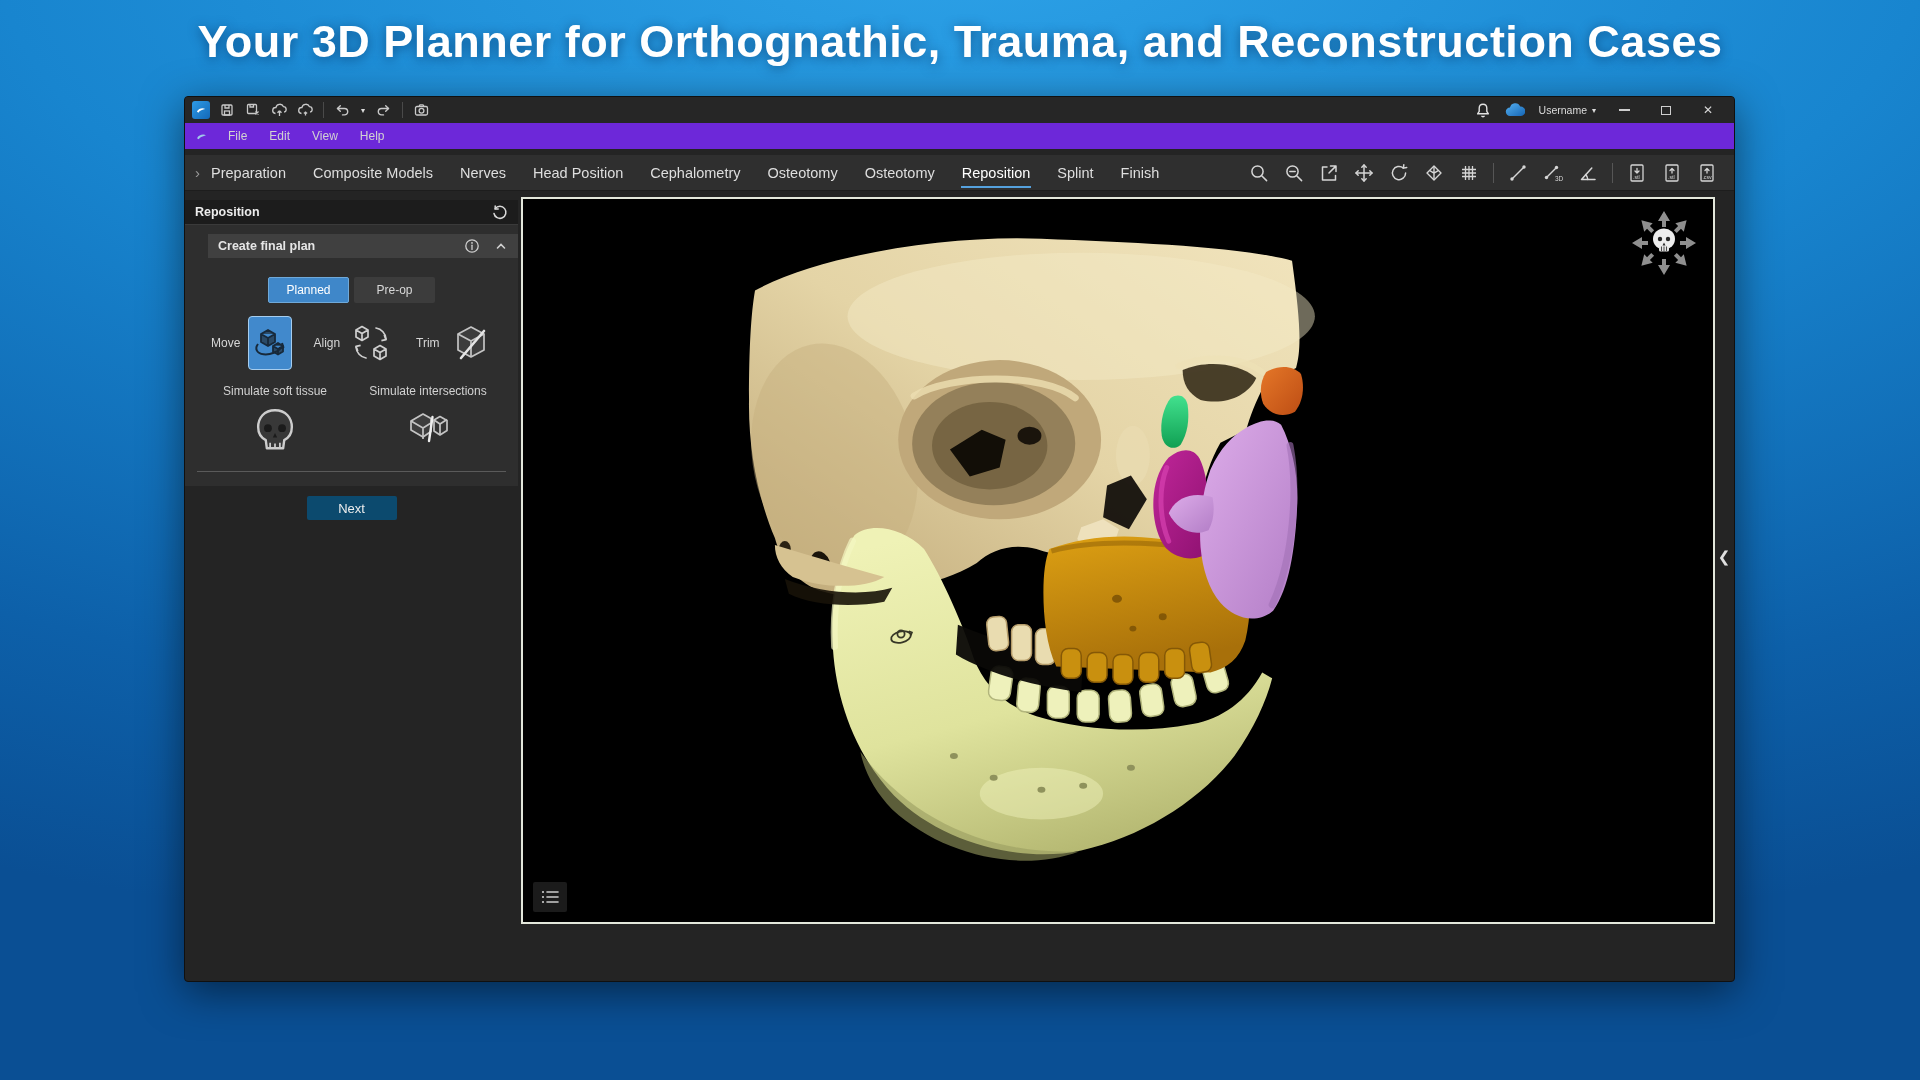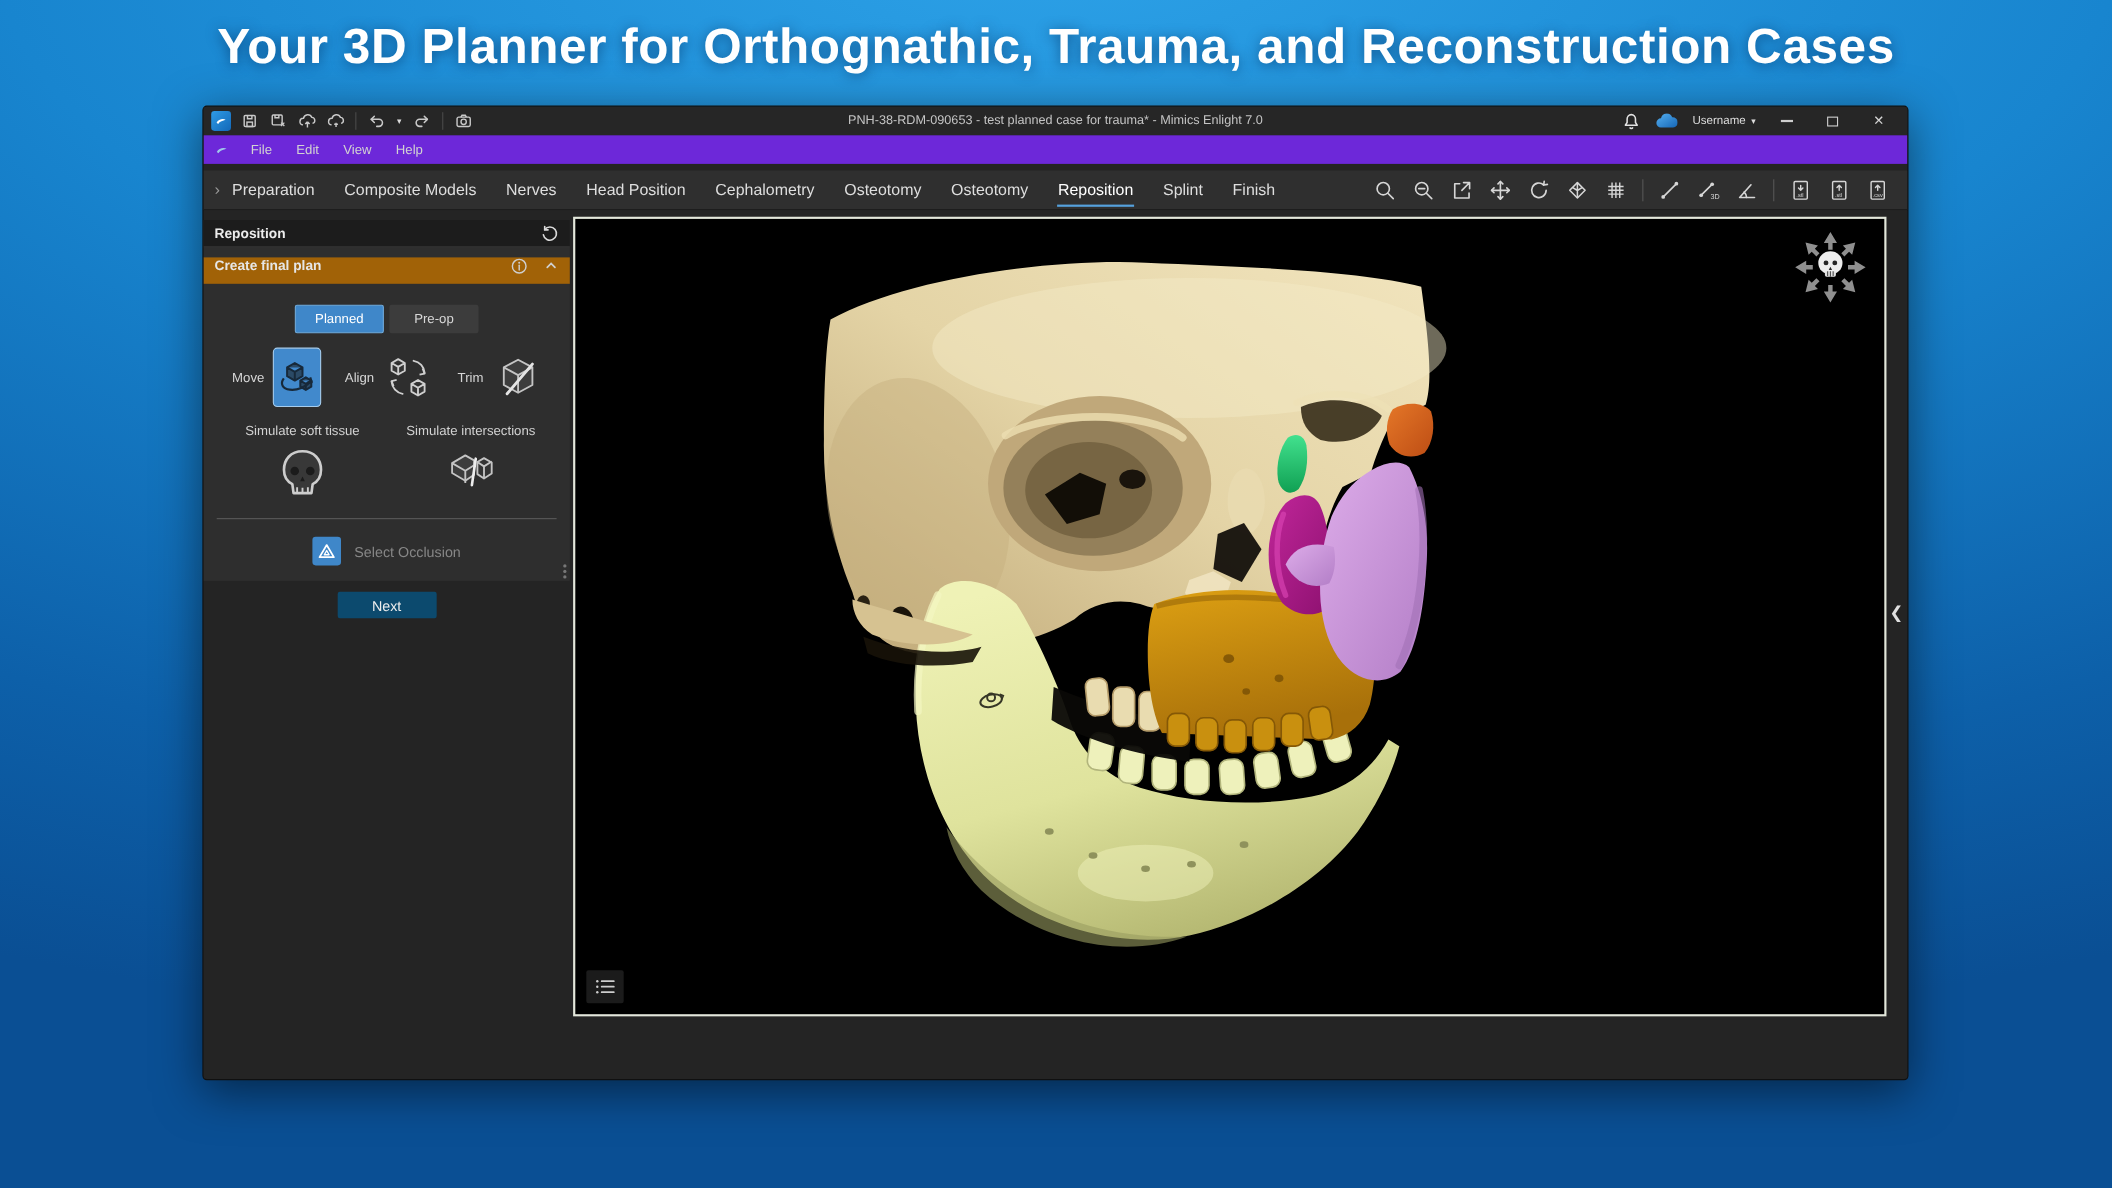--- a/index.html
+++ b/index.html
@@ -48,22 +48,22 @@
   .nav-tools { margin-left:auto; display:flex; align-items:center; gap:9px; padding-right:4px; }
   .nt-btn { width:26px; height:26px; display:flex; align-items:center; justify-content:center; border-radius:2px; }
   .nt-sep { width:1px; height:20px; background:#565656; margin:0 2px; }
 
   
   .left-col { position:absolute; left:0; top:103px; width:333px; }
   .panel { background:#2e2e2e; padding-bottom:14px; }
   .p-header { height:25px; background:#1c1c1c; border-bottom:1px solid #3a3a3a;
     display:flex; align-items:center; padding:0 10px; color:#ececec; font-size:12.5px; font-weight:bold; }
   .p-header .spacer { flex:1; }
-  .p-section { height:24px; margin-top:9px; background:#a16207; display:flex; align-items:flex-start;
-    padding:0 10px; color:#e6e6e6; font-size:12.5px; font-weight:bold; }
+  .p-section { height:24px; margin-top:9px; background:#404040; display:flex; align-items:center;
+    padding:0 10px; color:#e6e6e6; font-size:12.5px; font-weight:bold;margin-left:23px; }
   .p-section .spacer { flex:1; }
   .seg-row { display:flex; justify-content:center; gap:5px; margin-top:19px; }
   .seg-btn { width:81px; height:26px; display:flex; align-items:center; justify-content:center;
     font-size:12px; border-radius:2px; }
   .seg-btn.on { background:#3f87c9; color:#ffffff; border:1px solid #6fa9d9; }
   .seg-btn.off { background:#3c3c3c; color:#d8d8d8; }
   .tools-row { display:flex; justify-content:space-between; padding:0 28px 0 26px; margin-top:13px; }
   .tool-col { display:flex; flex-direction:row; align-items:center; gap:8px; width:74px; }
   .tool-label { font-size:12px; color:#d6d6d6; }
   .tool-tile { width:54px; height:54px; display:flex; align-items:center; justify-content:center; border-radius:4px; }
@@ -155,21 +155,20 @@
       </div>
       <div class="tb-sep"></div>
       <div class="tb-btn">
         <svg width="17" height="16" viewBox="0 0 17 16" fill="none" stroke="#c9c9c9" stroke-width="1.3">
             <rect x="2.5" y="4.5" width="12" height="8.5" rx="1.5"></rect>
             <circle cx="8.5" cy="8.7" r="2.4"></circle>
             <path d="M6,4.5 l1,-1.7 h3 l1,1.7"></path>
           </svg>
       </div>
     </div>
-    <div class="tb-title">PNH-38-RDM-090653 - test planned case for trauma* - Mimics Enlight 7.0</div>
     <div class="tb-right">
       <div>
         <svg width="16" height="17" viewBox="0 0 16 17" fill="none" stroke="#e2e2e2" stroke-width="1.4" stroke-linejoin="round">
             <path d="M8,2.2 c-2.3,0 -3.8,1.8 -3.8,4 v3.2 l-1.6,2.4 h10.8 l-1.6,-2.4 V6.2 c0,-2.2 -1.5,-4 -3.8,-4 Z"></path>
             <path d="M6.6,13.8 a1.5,1.5 0 0 0 2.8,0"></path>
           </svg>
       </div>
       <div>
         <svg width="20" height="14" viewBox="0 0 20 14">
             <defs>
@@ -397,34 +396,20 @@
               <path d="M31,13 l6,-3.5 7,4 v10 l-7,4.5 -6,-4 Z" fill="#333333"></path>
               <path d="M31,13 l6,4 7,-4.5 M37,17 v11"></path>
               <path d="M29.5,10 L26,34" stroke="#ededed" stroke-width="2.4" stroke-linecap="round"></path>
             </svg>
           </div>
         </div>
       </div>
 
       <div class="p-divider"></div>
 
-      <div class="occl-row">
-        <div class="occl-tile">
-          <svg width="18" height="18" viewBox="0 0 18 18" fill="none" stroke="#ffffff" stroke-width="1.6" stroke-linejoin="round">
-              <path d="M9,3.5 L15.5,14.5 H2.5 Z"></path>
-              <path d="M9,8.5 l2.2,3.8 h-4.4 Z" stroke-width="1.2"></path>
-            </svg>
-        </div>
-        <span class="occl-label">Select Occlusion</span>
-        <div class="scroll-dots">
-            <i></i>
-            <i></i>
-            <i></i>
-          </div>
-      </div>
     </div>
 
     <div class="next-row">
       <div class="next-btn">Next</div>
     </div>
   </div>
 
   <div class="viewport">
     <svg class="scene" viewBox="0 0 1194 727" preserveAspectRatio="xMidYMid meet">
       <defs>

